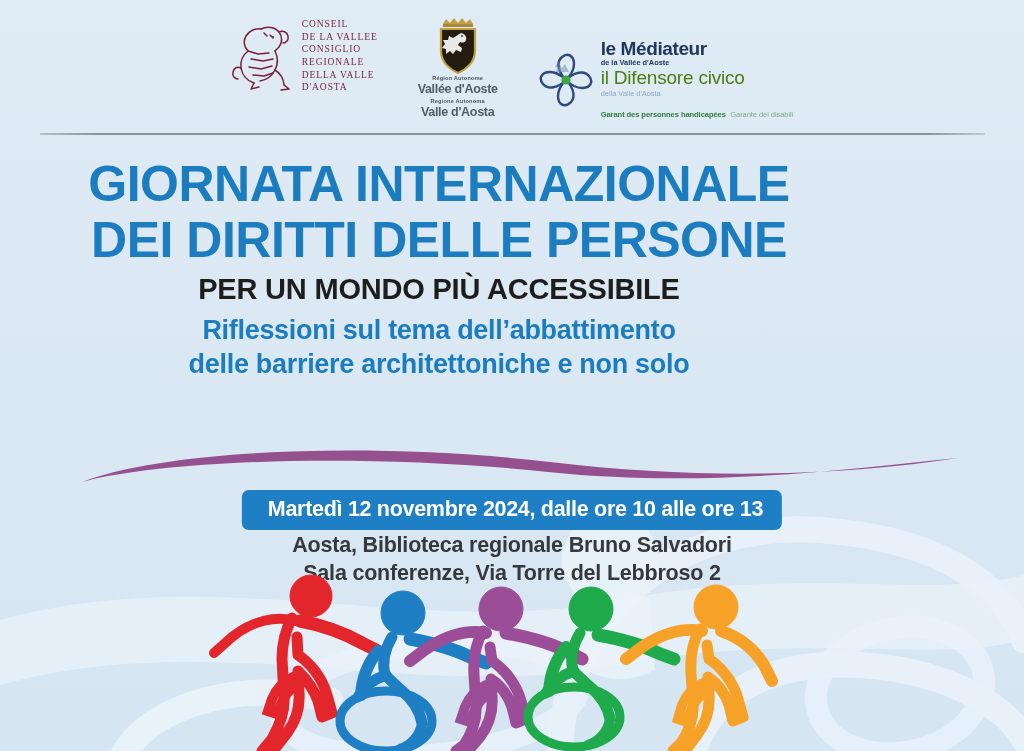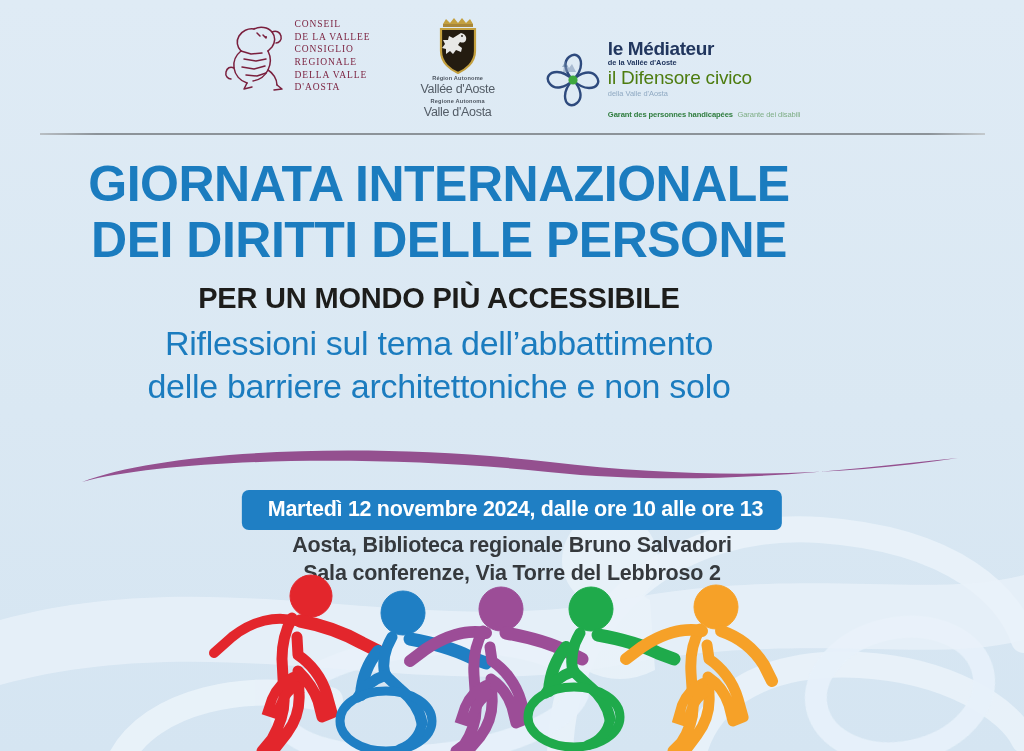--- a/index.html
+++ b/index.html
@@ -29,21 +29,21 @@
   
   .logo-bar {
     position: absolute;
     top: 18px;
     left: 0;
     width: 1024px;
     height: 104px;
     display: flex;
     justify-content: center;
     align-items: flex-start;
-    gap: 50px;
+    gap: 40px;
   }
   .logo {
     display: flex;
     align-items: flex-start;
   }
   
   .logo-conseil { gap: 9px; align-items: center; }
   .conseil-text {
     font-family: "Liberation Serif", serif;
     font-size: 9.5px;
@@ -62,21 +62,21 @@
   }
   .region-line-sm {
     font-size: 5.6px;
     font-weight: 700;
     color: #4c5560;
     letter-spacing: 0.2px;
     line-height: 1.2;
   }
   .region-line-lg {
     font-size: 12.5px;
-    font-weight: 400;
+    font-weight: 700;
     color: #535c66;
     letter-spacing: -0.3px;
     line-height: 1.05;
     margin-bottom: 1px;
   }
   
   .logo-mediateur { gap: 7px; align-items: center; margin-top: 21px; }
   .med-text { line-height: 1; }
   .med-fr-main {
     font-size: 19px;
@@ -140,32 +140,32 @@
     font-size: 50px;
     font-weight: 700;
     color: #1b7cbf;
     letter-spacing: -0.5px;
     line-height: 1.12;
     margin: 0;
     padding: 0;
     text-transform: uppercase;
   }
   .sub-caps {
-    margin-top: 15px;
+    margin-top: 6px;
     font-size: 29px;
     font-weight: 700;
     color: #1d1d1b;
     letter-spacing: -0.2px;
     line-height: 1.1;
     text-transform: uppercase;
   }
   .sub-blue {
     margin-top: 7px;
-    font-size: 34px;
-    font-weight: 400;
+    font-size: 27px;
+    font-weight: 700;
     color: #1b7cbf;
     letter-spacing: -0.3px;
     line-height: 1.27;
   }
   
   .swoosh {
     position: absolute;
     top: 440px;
     left: 80px;
     width: 880px;

